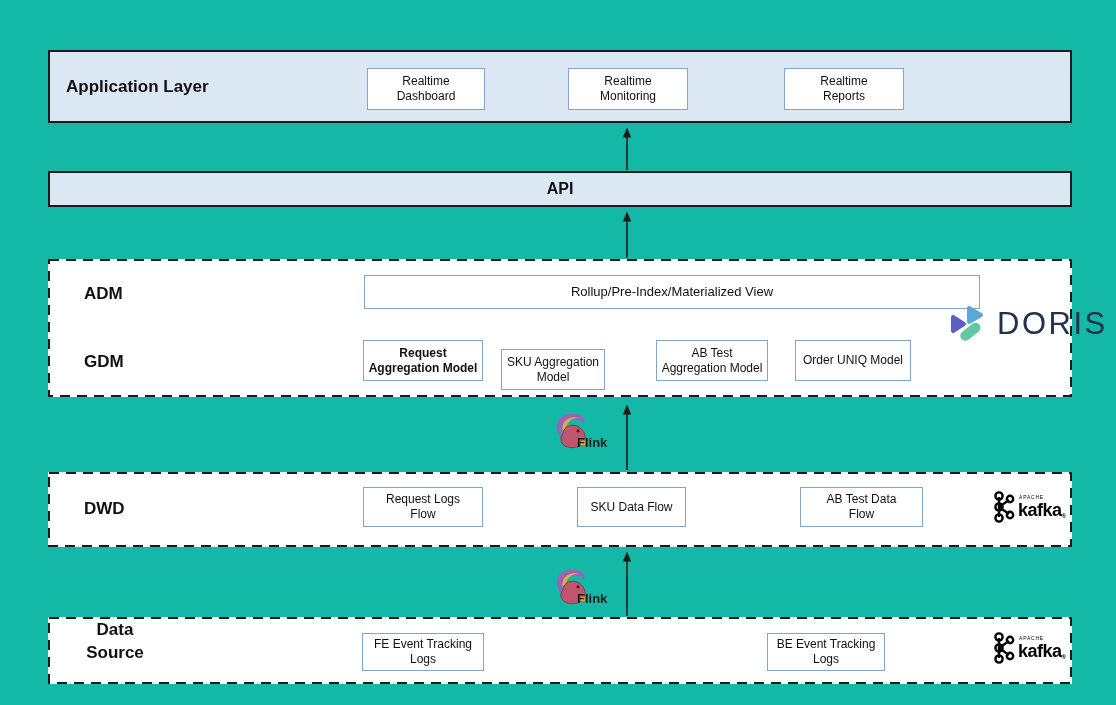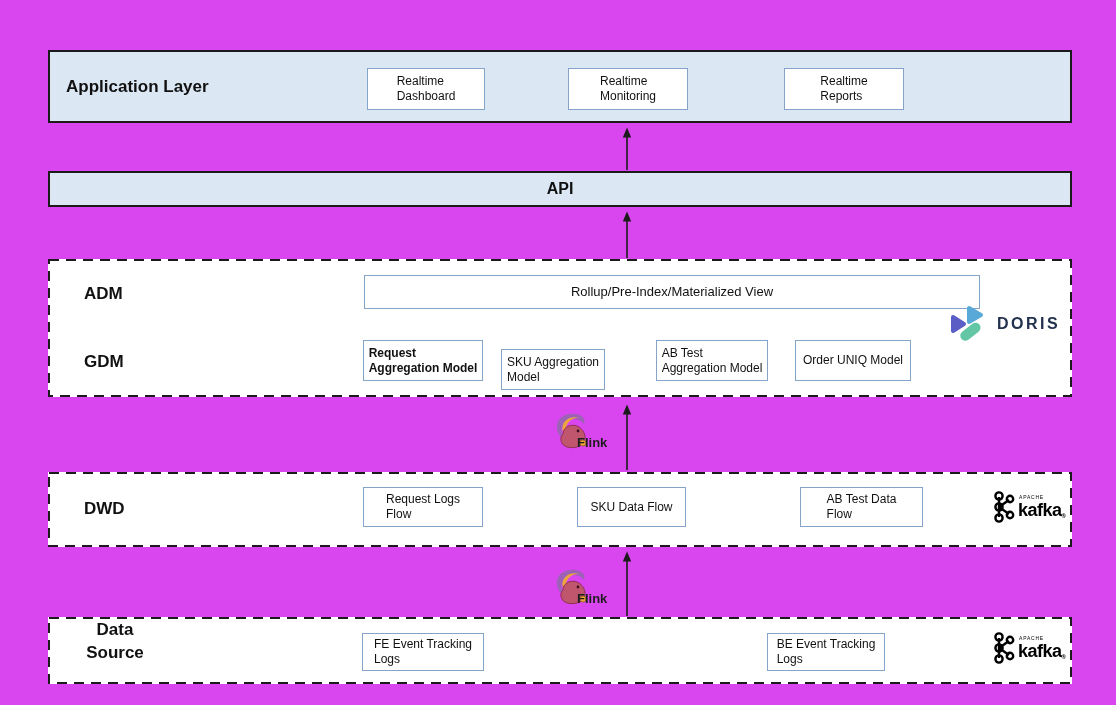--- a/index.html
+++ b/index.html
@@ -1,50 +1,50 @@
 <!DOCTYPE html>
 <html><head>
 <meta charset="utf-8">
 <style>
   html,body { margin:0; padding:0; background:#ffffff; }
   .canvas {
-    position:relative; width:1116px; height:705px; background:#d946ef;
+    position:relative; width:1116px; height:705px; background:#14b8a6;
     font-family:"Liberation Sans", sans-serif; color:#111; overflow:hidden;
   }
   .band {
     position:absolute; left:48px; width:1024px; box-sizing:border-box;
     background:#dbe8f4; border:2px solid #1b1b1b;
   }
   .panel {
     position:absolute; left:48px; width:1024px; box-sizing:border-box;
     background:#ffffff;
   }
   .dash-border { position:absolute; left:0; top:0; }
   .layer-label {
     position:absolute; font-weight:bold; font-size:17px; color:#111;
     white-space:pre-line; line-height:1.35;
   }
   .chip {
     position:absolute; background:#ffffff; border:1.5px solid #85a4c9;
     box-sizing:border-box; display:flex; align-items:center; justify-content:center;
-    font-size:12px; line-height:1.25; color:#111;
+    text-align:center; font-size:12px; line-height:1.25; color:#111;
     white-space:pre-line;
   }
   .arrow { position:absolute; width:14px; }
   .flink { position:absolute; width:64px; height:48px; }
   .flink-label {
     position:absolute; left:25px; top:25px; font-weight:bold; font-size:13px; color:#1d1d1d;
   }
   .kafka { position:absolute; display:flex; align-items:center; gap:3px; }
   .kafka-text { display:flex; flex-direction:column; line-height:1; }
   .kafka-apache { font-size:5px; letter-spacing:0.8px; color:#000; margin-bottom:1px; margin-left:1px; }
   .kafka-name { font-size:18px; font-weight:bold; color:#000; letter-spacing:-0.5px; }
   .kafka-reg { font-size:6px; vertical-align:bottom; }
   .doris { position:absolute; display:flex; align-items:center; gap:12px; }
-  .doris-text { font-size:16px; font-weight:700; color:#22314e; letter-spacing:2.5px; }
+  .doris-text { font-size:31px; font-weight:400; color:#22314e; letter-spacing:2.5px; }
   .api-band { display:flex; align-items:center; justify-content:center; }
   .api-label { font-weight:bold; font-size:16px; }
 </style>
 </head>
 <body>
 
 <div class="canvas">
 
   <div class="band" style="top:50px; height:73px;">
     <div class="layer-label" style="left:16px; top:24px;">Application Layer</div>

